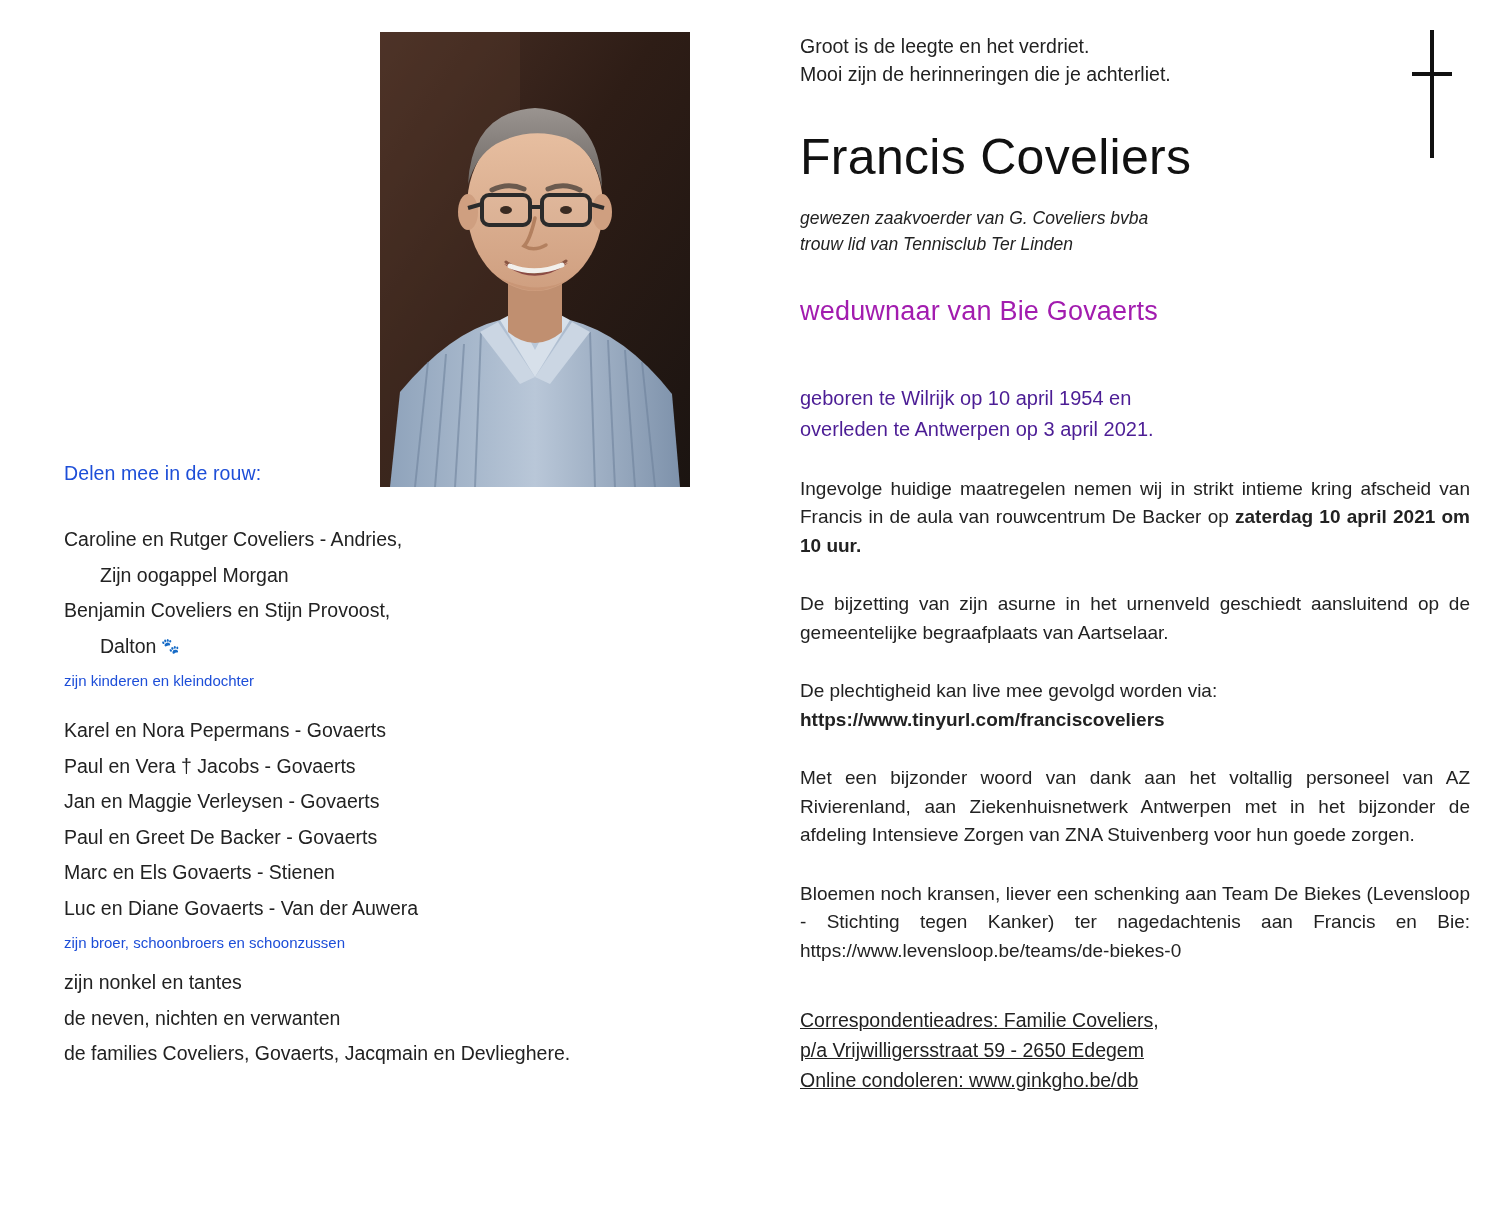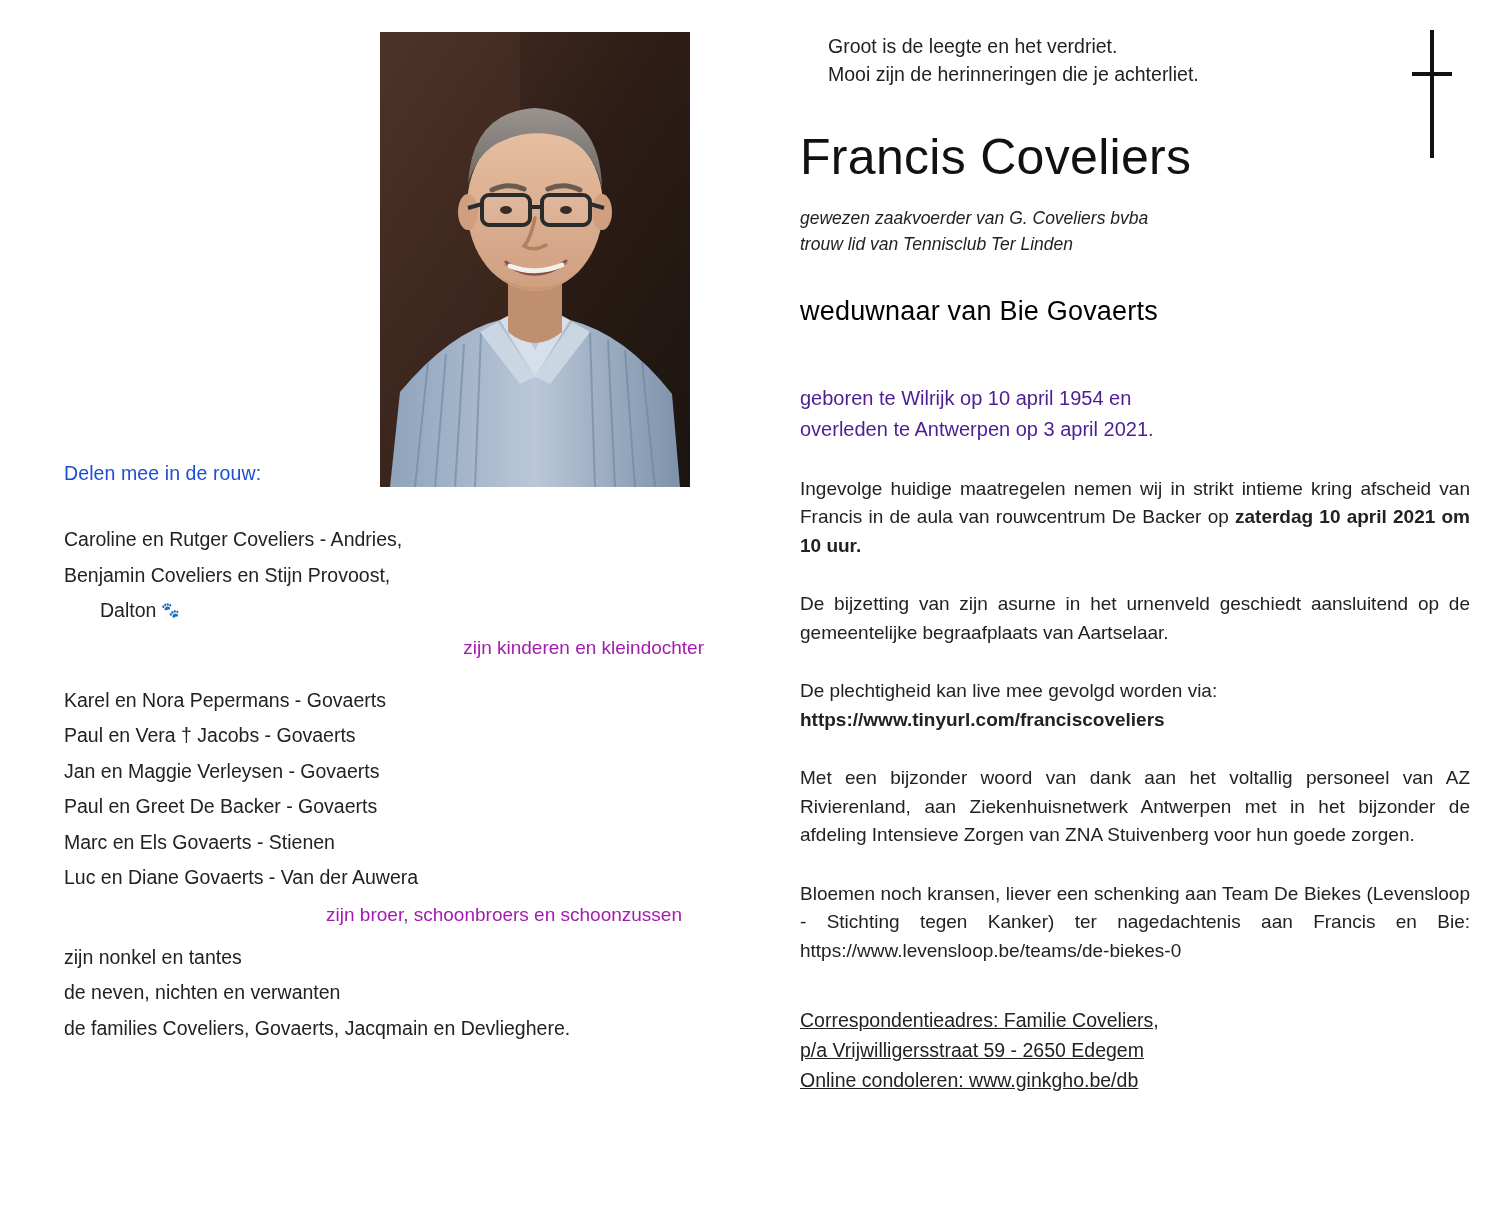--- a/index.html
+++ b/index.html
@@ -60,23 +60,22 @@
     color: #222;
     line-height: 1.0;
     margin-bottom: 16px;
     white-space: nowrap;
   }
   .fam-line.indent {
     padding-left: 36px;
     margin-bottom: 16px;
   }
   .fam-role {
-    font-size: 19px;
-    color: #a21caf;
-    text-align: right;
+    font-size: 15px;
+    color: #1d4ed8;
     margin-bottom: 22px;
     margin-top: 6px;
   }
   .fam-role.center-right { padding-right: 22px; }
   .paw {
     display: inline-block;
     font-size: 15px;
     vertical-align: 2px;
     color: #555;
     letter-spacing: -2px;
@@ -90,41 +89,41 @@
     top: 0;
     width: 680px;
     height: 1214px;
   }
   .quote {
     margin-top: 32px;
     font-size: 19.5px;
     line-height: 1.45;
     color: #222;
   }
-  .quote div { white-space: nowrap; margin-left: 28px; }
+  .quote div { white-space: nowrap; }
 
   .deceased-name {
     margin-top: 42px;
     font-size: 50px;
     font-weight: 400;
     color: #111;
     letter-spacing: 0.3px;
     line-height: 1.05;
   }
   .subtitle {
     margin-top: 22px;
     font-style: italic;
     font-size: 17.5px;
     line-height: 1.5;
     color: #222;
   }
   .spouse {
     margin-top: 38px;
     font-size: 27px;
-    color: #000000;
+    color: #a21caf;
     letter-spacing: 0.2px;
   }
   .birth {
     margin-top: 56px;
     font-size: 20px;
     line-height: 1.55;
     color: #4c1d95;
   }
   .para {
     margin-top: 30px;
@@ -249,20 +248,21 @@
         <path d="M130 234 Q155 244 182 233" stroke="#f2f0ec" stroke-width="5" fill="none" stroke-linecap="round"></path>
 
         <path d="M118 245 Q155 272 192 245 Q160 266 118 245 Z" fill="#c18a68" opacity="0.45"></path>
       </svg>
     </div>
 
     <div class="mourn-intro">Delen mee in de rouw:</div>
 
     <div class="family-block">
       <div class="fam-line">Caroline en Rutger Coveliers - Andries,</div>
+      <div class="fam-line indent">Zijn oogappel Morgan</div>
       <div class="fam-line">Benjamin Coveliers en Stijn Provoost,</div>
       <div class="fam-line indent">
         <span>Dalton</span>
         <span class="paw">🐾</span>
       </div>
 
       <div class="fam-role">zijn kinderen en kleindochter</div>
 
       <div class="gap-sm"></div>
       <div class="fam-line">Karel en Nora Pepermans - Govaerts</div>

